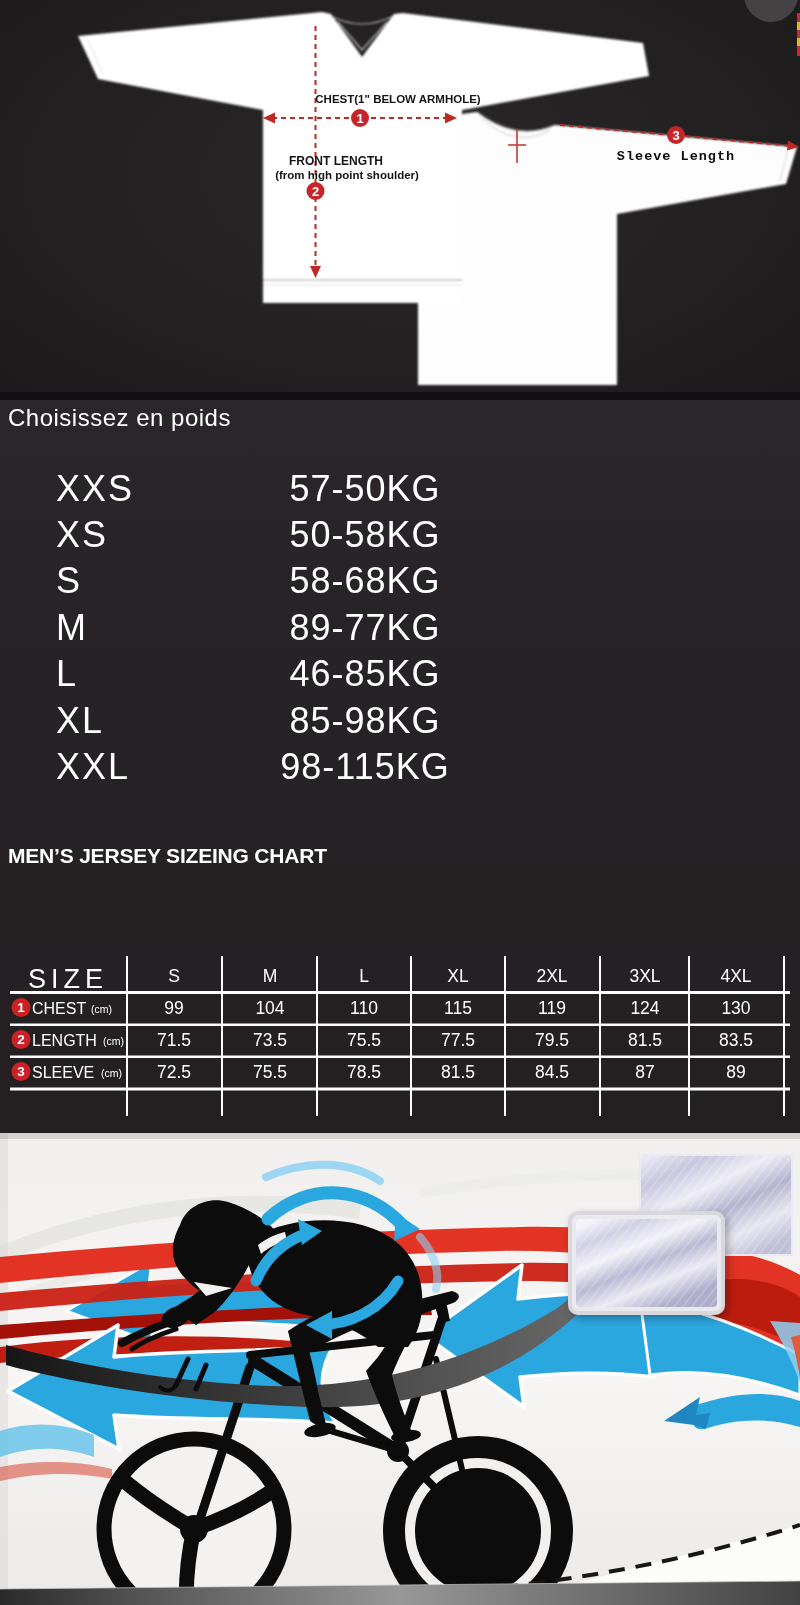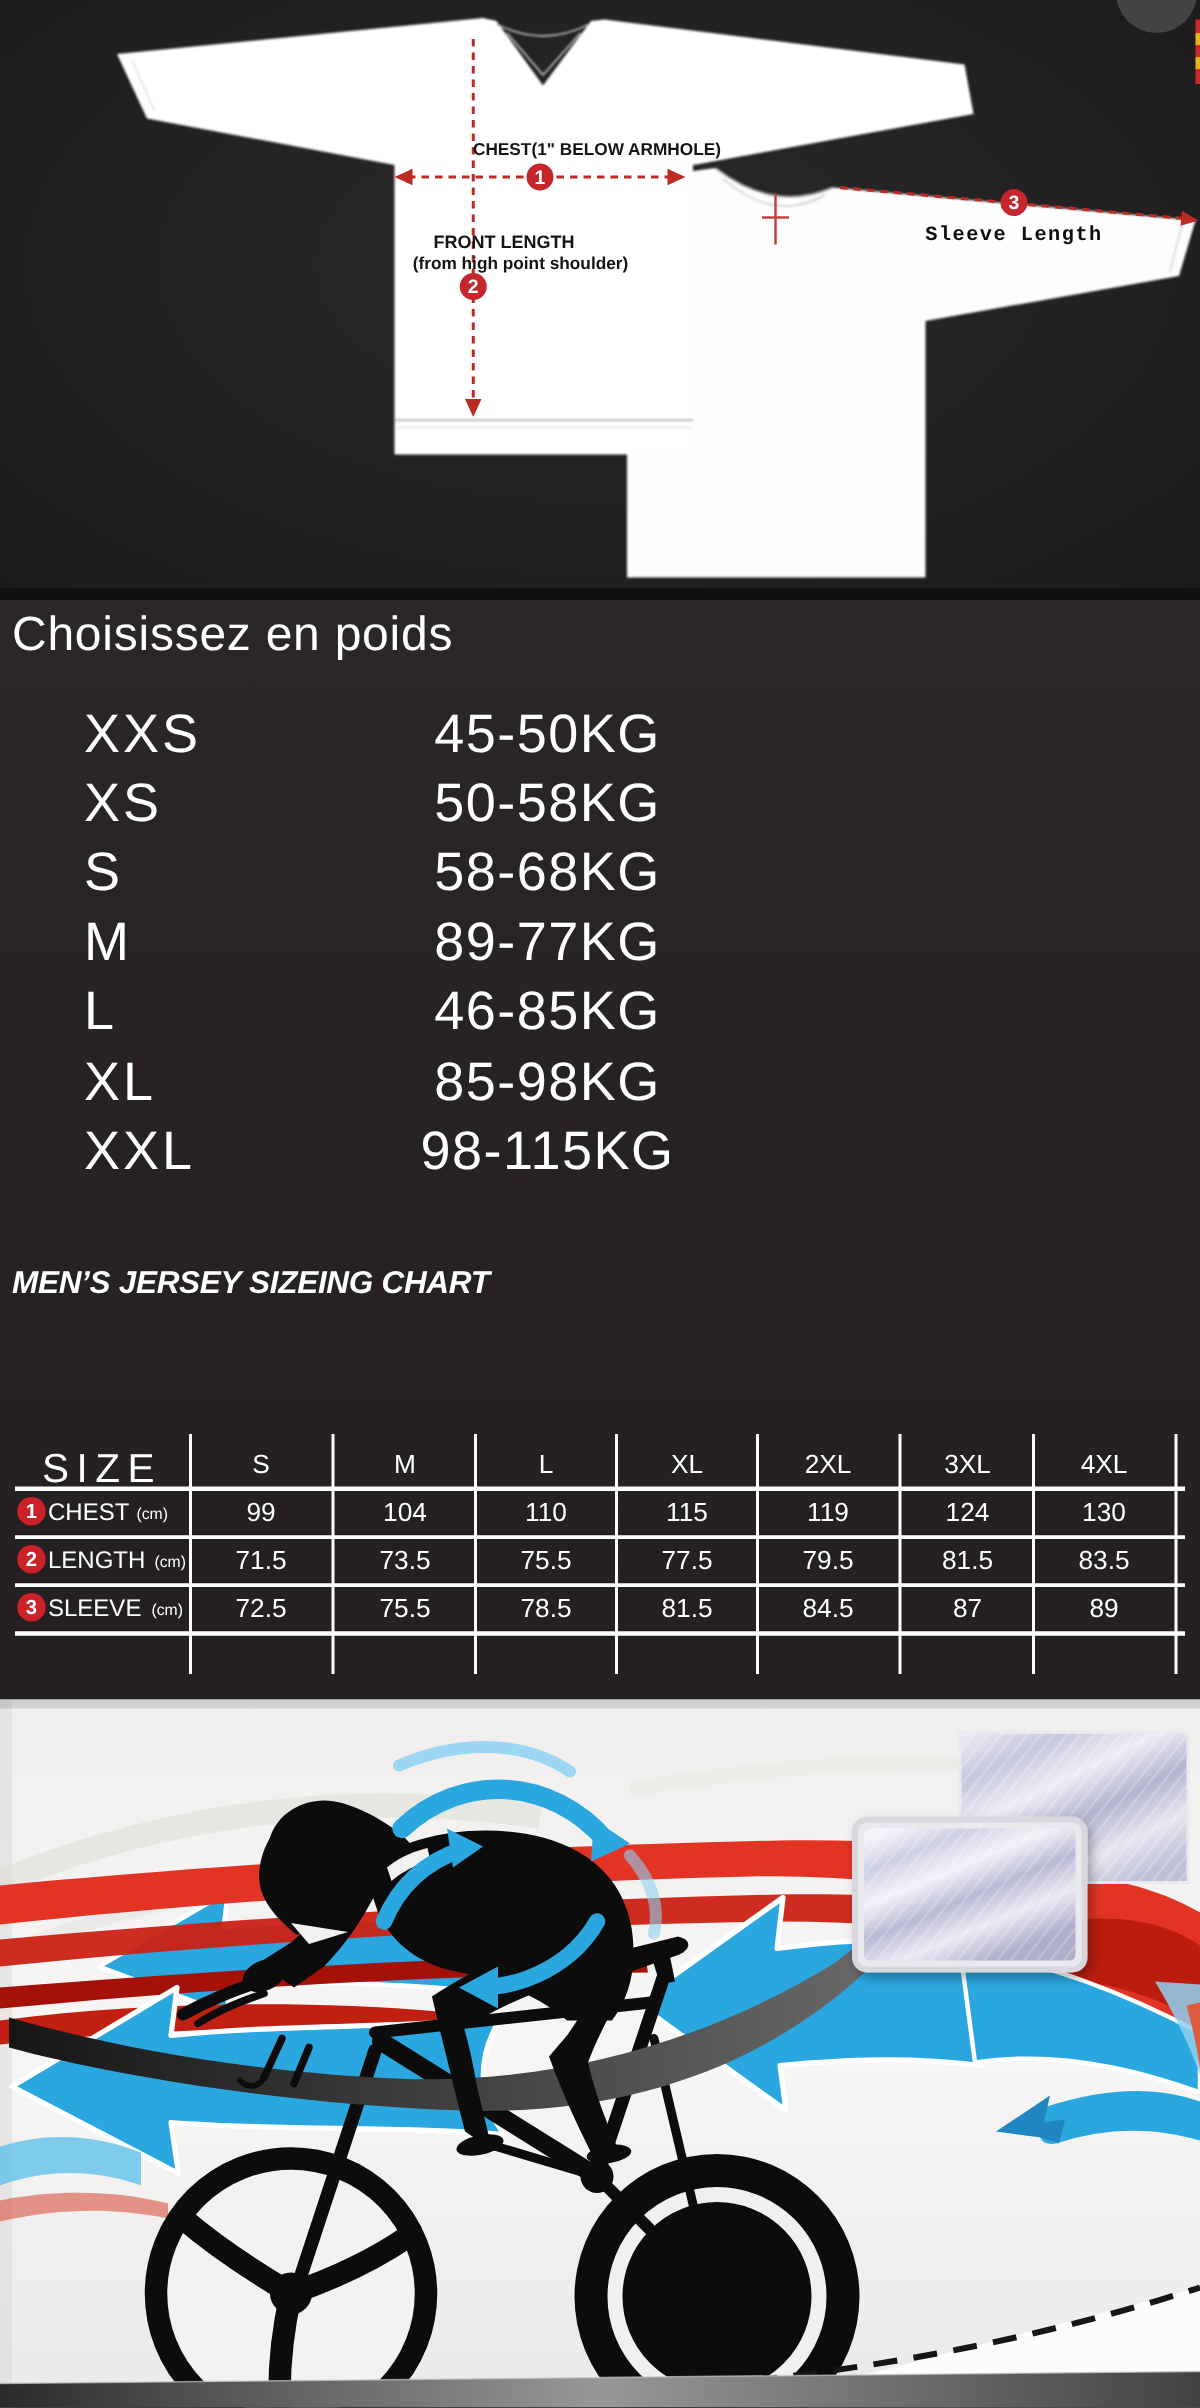--- a/index.html
+++ b/index.html
@@ -6,27 +6,27 @@
   .page{position:relative;width:800px;height:1605px;overflow:hidden;background:#262225;
         font-family:"Liberation Sans",sans-serif;}
   
   .sec-diagram{position:absolute;left:0;top:0;width:800px;height:392px;
     background:radial-gradient(ellipse at 50% 45%, #2b282a 0%, #242122 55%, #1c1a1b 100%);}
   .sec-diagram svg{display:block;}
   
   .sec-dark{position:absolute;left:0;top:392px;width:800px;height:741px;
     background:linear-gradient(180deg,#2a2629 0%, #262225 40%, #242022 100%);}
   .top-strip{position:absolute;left:0;top:0;width:800px;height:8px;background:#121012;}
-  .wg-title{position:absolute;left:8px;top:12px;margin:0;color:#fff;font-size:32px;
+  .wg-title{position:absolute;left:8px;top:12px;margin:0;color:#fff;font-size:24px;
     font-weight:400;letter-spacing:.5px;}
   .wrow{position:absolute;left:0;width:800px;height:34px;color:#fff;font-size:36px;font-weight:400;}
   .wsize{position:absolute;left:56px;top:0;letter-spacing:2px;}
   .wkg{position:absolute;left:240px;top:0;width:250px;text-align:center;letter-spacing:1px;}
   .chart-title{position:absolute;left:8px;top:452px;margin:0;color:#fff;font-size:21px;
-    font-weight:700;letter-spacing:-.2px;font-style:italic;}
+    font-weight:700;letter-spacing:-.2px;}
   .table-svg{position:absolute;left:0;top:556px;}
   
   .sec-promo{position:absolute;left:0;top:1133px;width:800px;height:472px;background:#f2f1ef;}
   svg text{font-family:"Liberation Sans",sans-serif;}
   .mono{font-family:"Liberation Mono","DejaVu Sans Mono",monospace;}
 </style>
 </head>
 <body>
 
 <div class="page">
@@ -101,21 +101,21 @@
     </svg>
   </div>
 
   <div class="sec-dark">
     <div class="top-strip"></div>
 
     <h1 class="wg-title">Choisissez en poids</h1>
 
     <div class="wrow" style="top:76px">
       <span class="wsize">XXS</span>
-      <span class="wkg">45-50KG</span>
+      <span class="wkg">57-50KG</span>
       </div>
     <div class="wrow" style="top:122px">
       <span class="wsize">XS</span>
       <span class="wkg">50-58KG</span>
       </div>
     <div class="wrow" style="top:168px">
       <span class="wsize">S</span>
       <span class="wkg">58-68KG</span>
       </div>
     <div class="wrow" style="top:215px">

